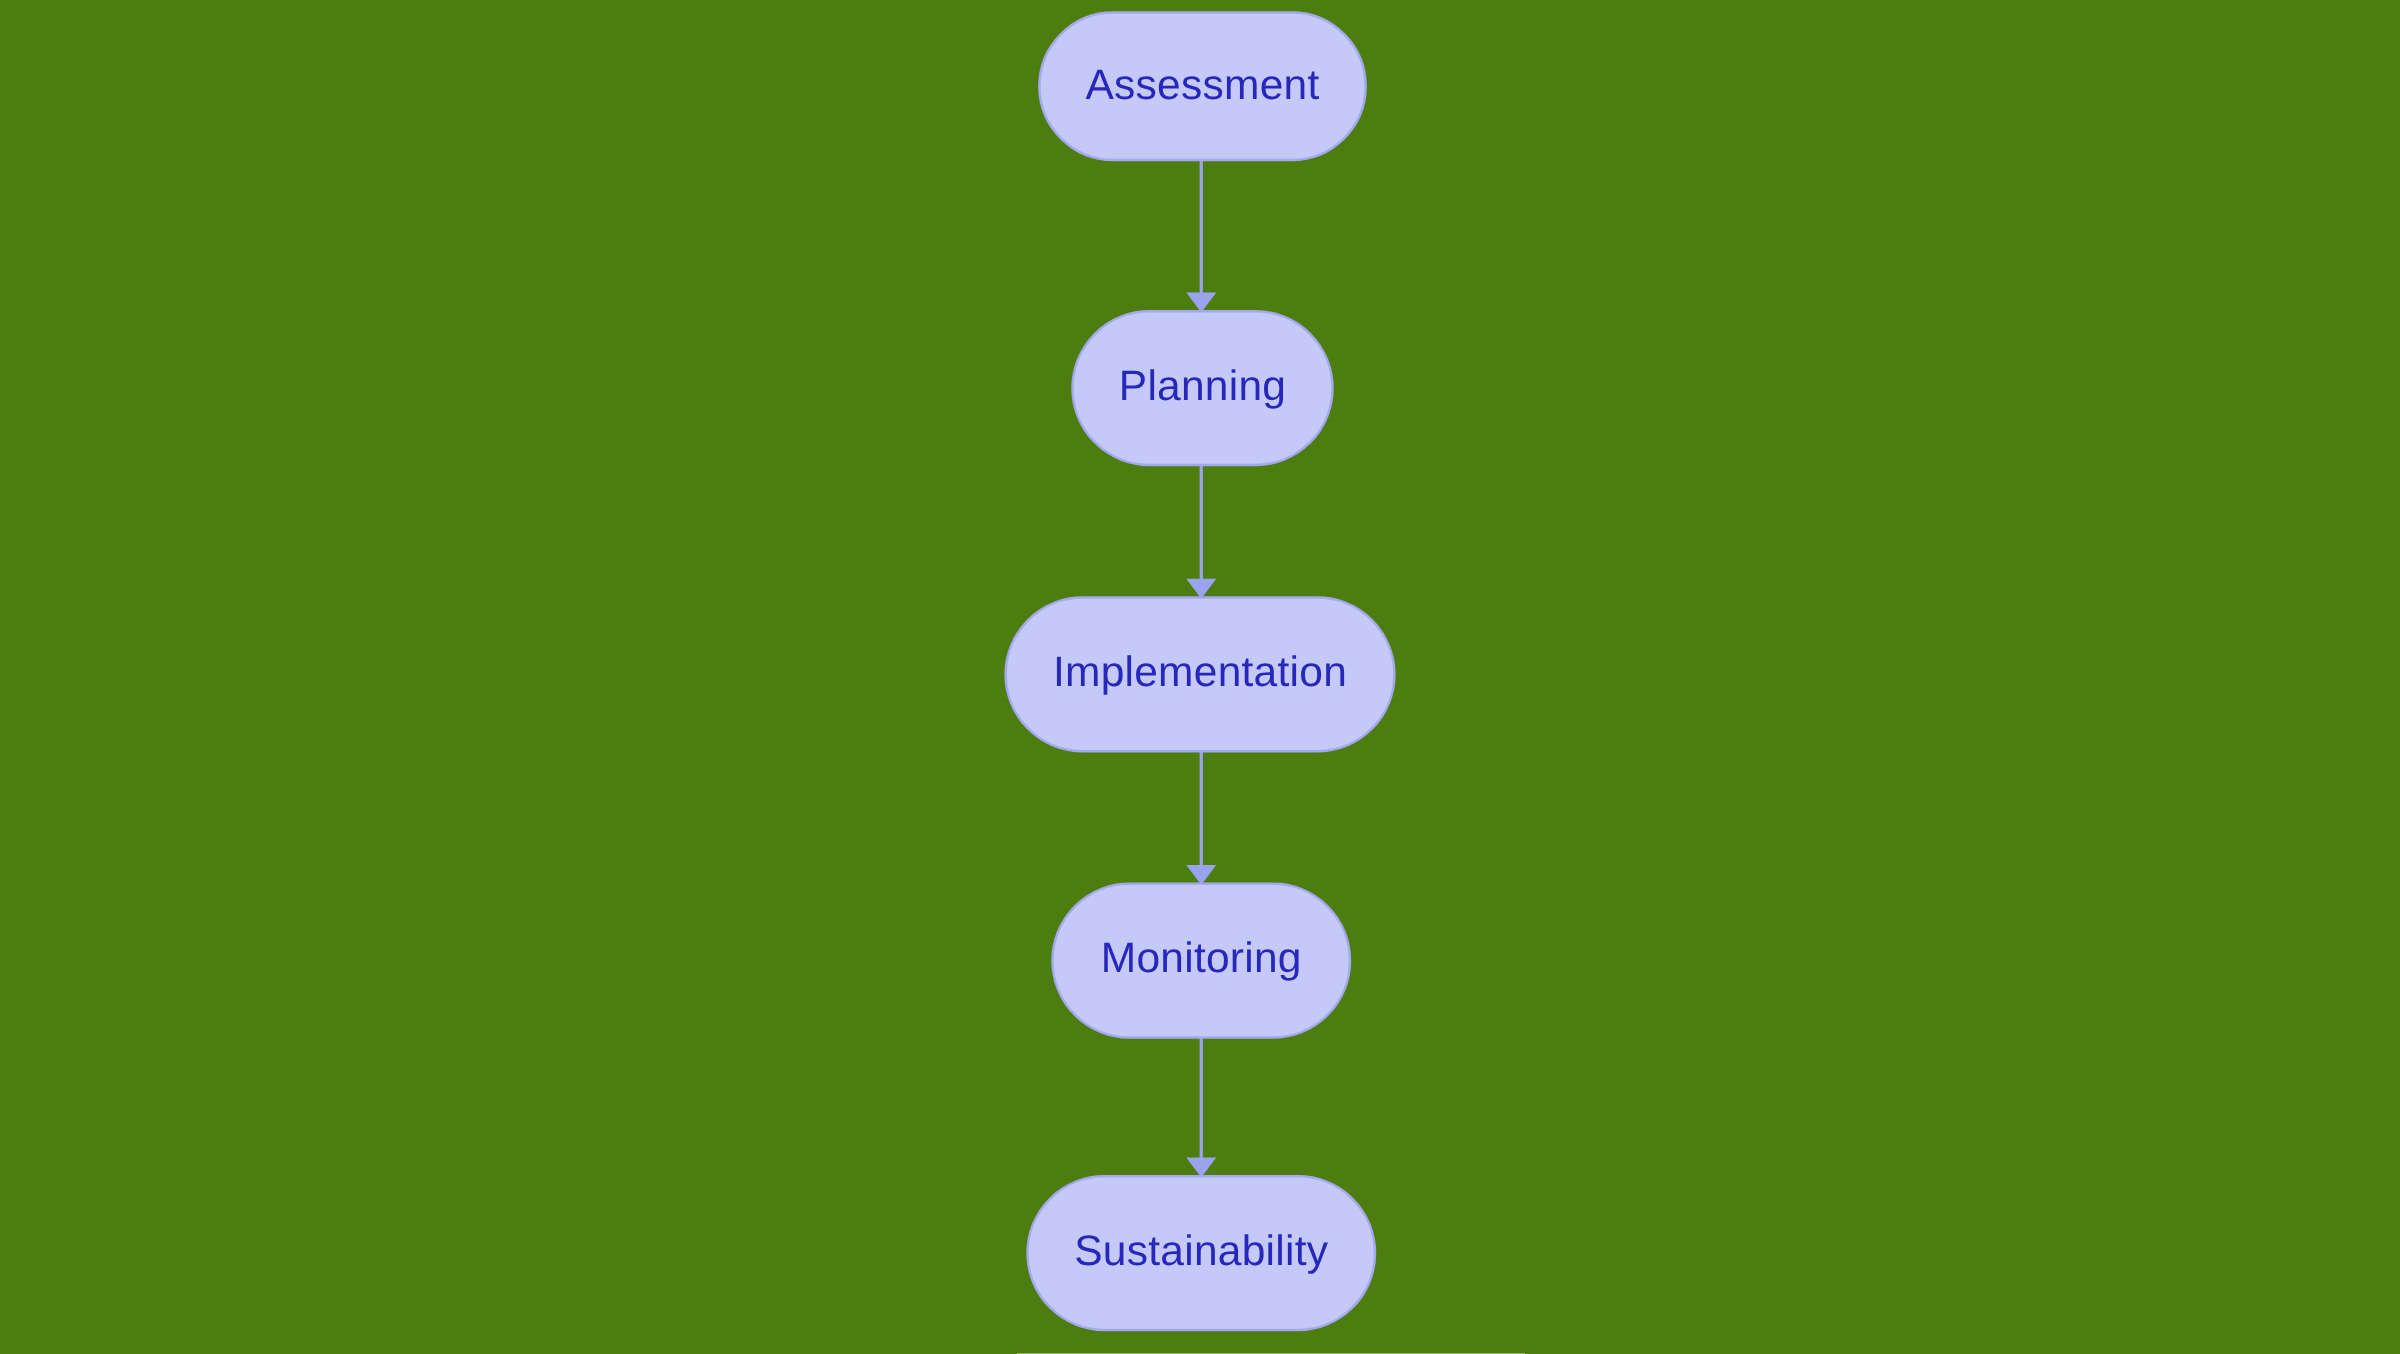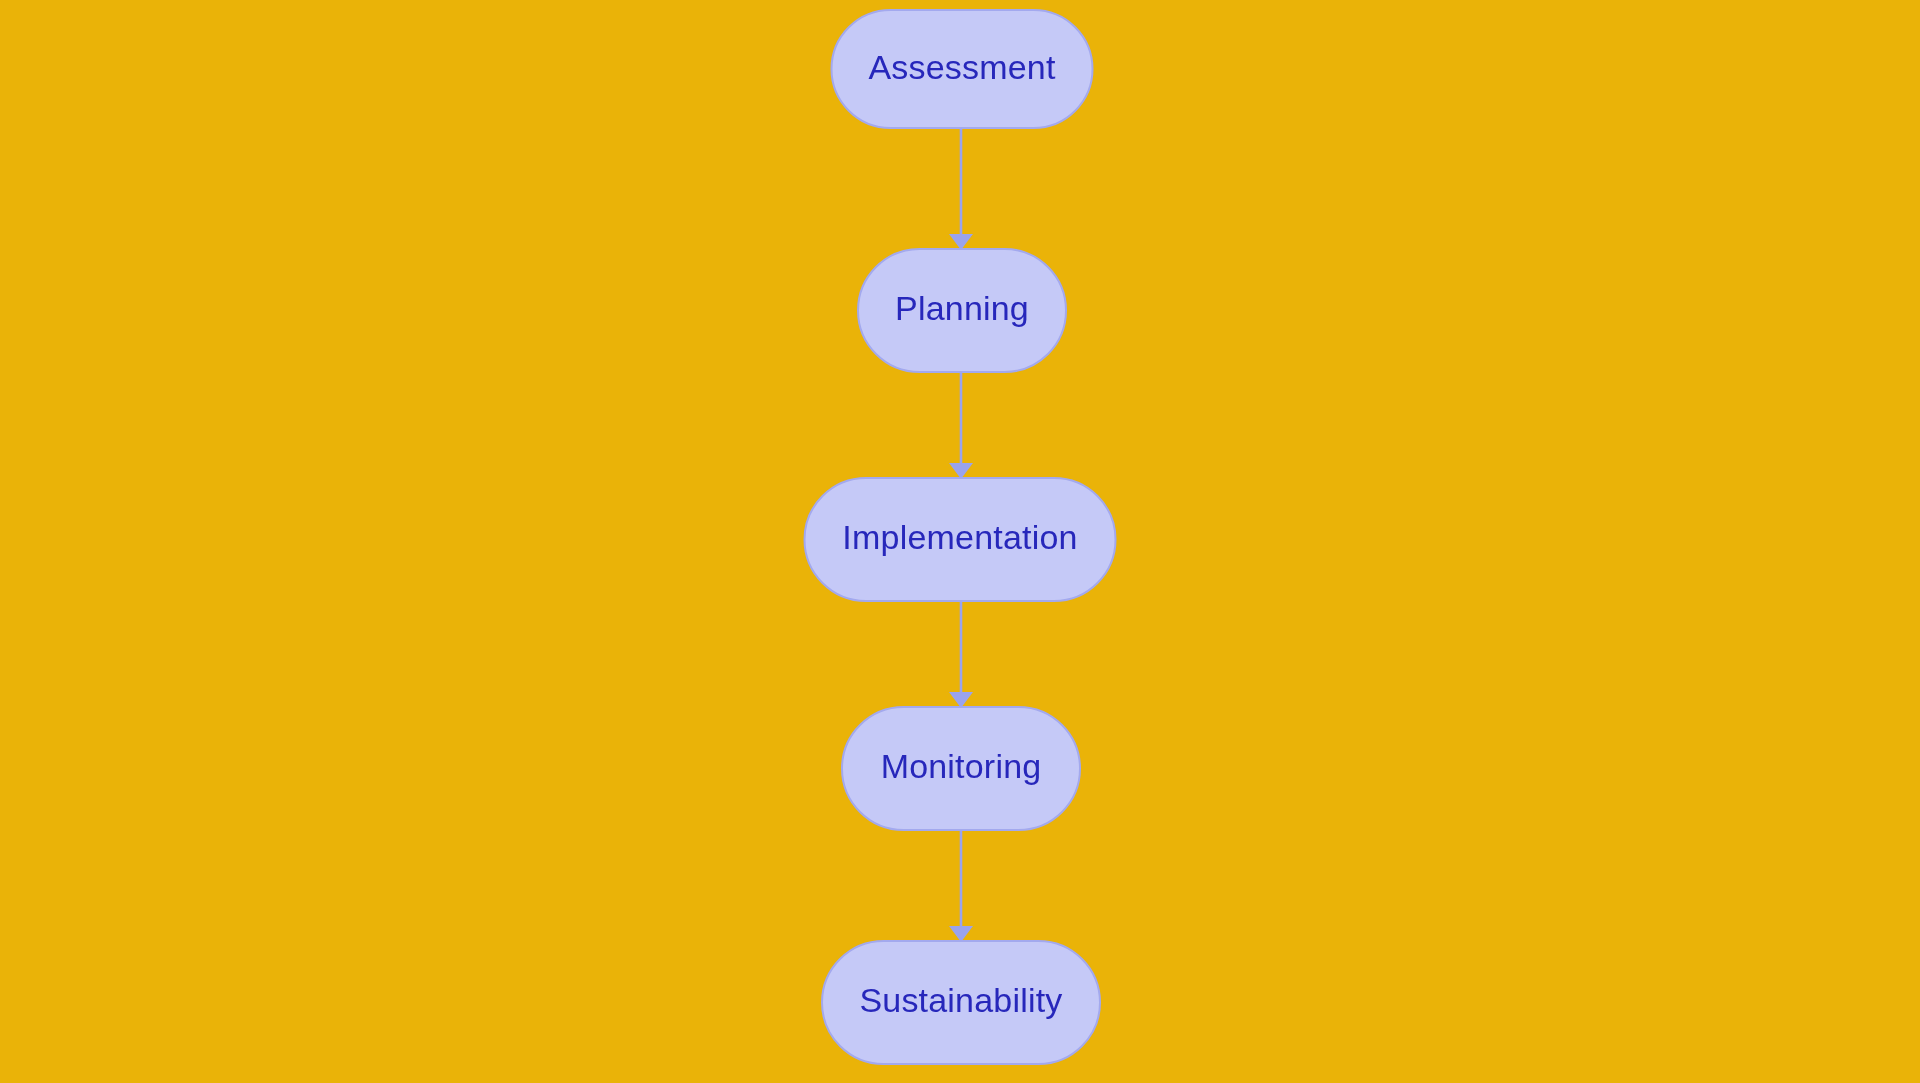--- a/index.html
+++ b/index.html
@@ -8,21 +8,21 @@
     padding: 0;
     background: #ffffff;
   }
   body {
     font-family: "Liberation Sans", "DejaVu Sans", sans-serif;
   }
   #canvas {
     position: relative;
     width: 1920px;
     height: 1083px;
-    background: #eab308;
+    background: #4d7c0f;
     overflow: hidden;
   }
   #flow-svg {
     position: absolute;
     top: 0;
     left: 0;
     width: 1920px;
     height: 1083px;
     display: block;
   }

